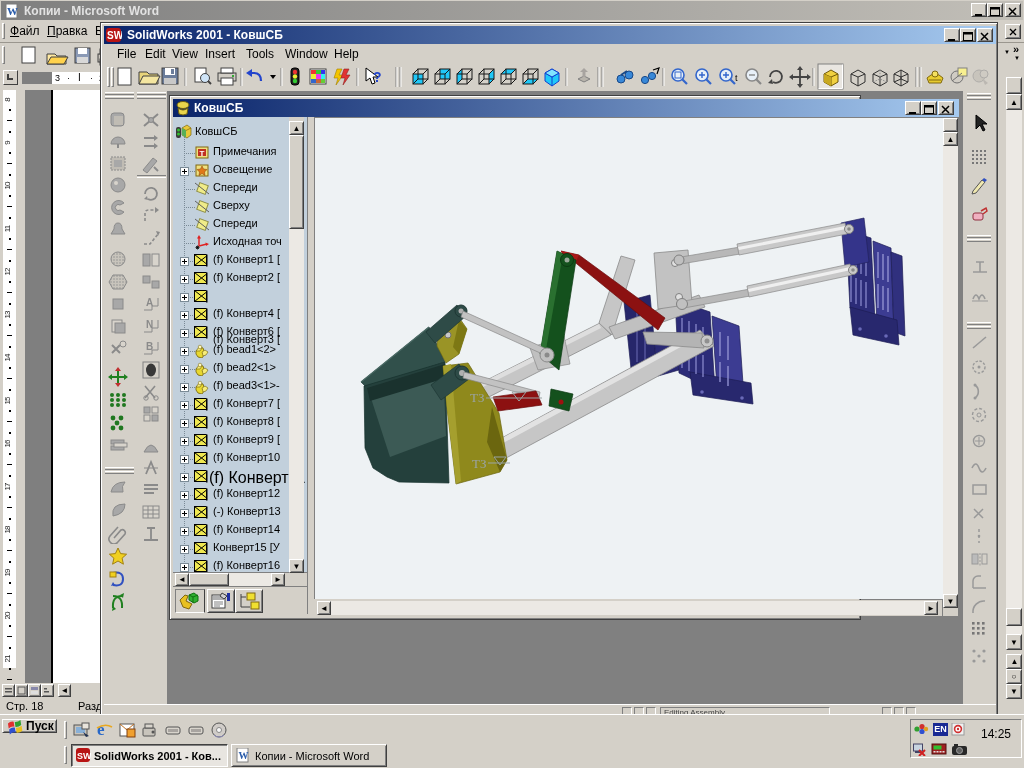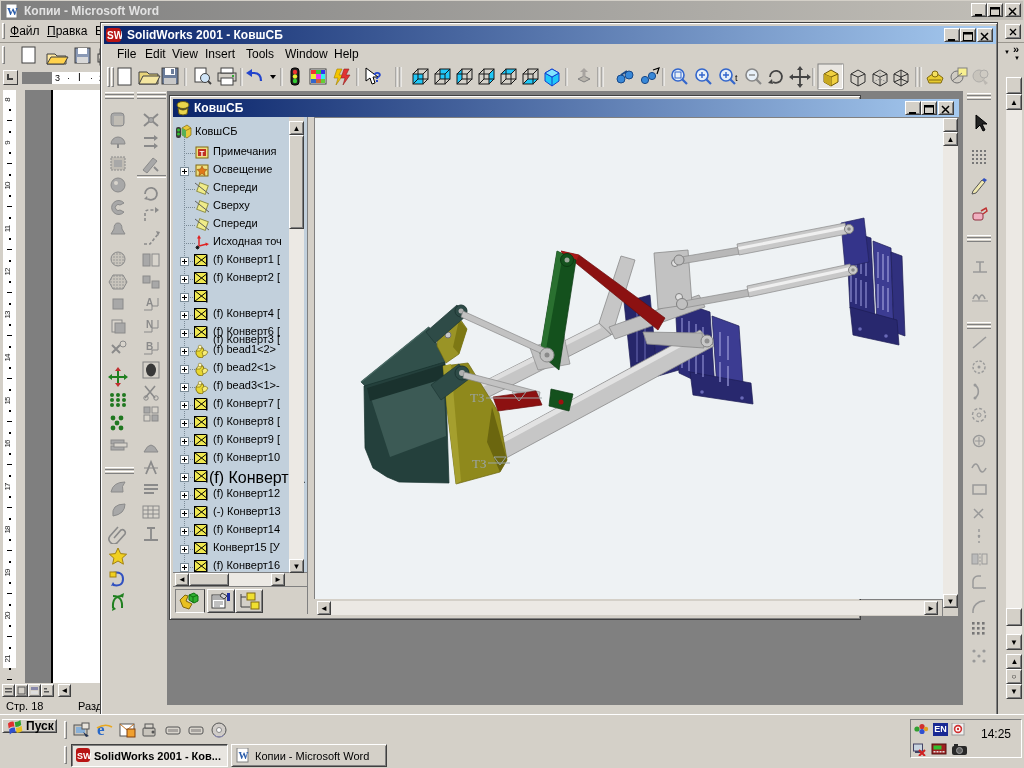--- a/index.html
+++ b/index.html
@@ -836,20 +836,29 @@
       <svg class="abs" style="left:5px;top:556px;" width="22" height="20">
         <g fill="#999">
           <circle cx="5" cy="5" r="1.6"></circle>
           <circle cx="15" cy="5" r="1.6"></circle>
           <circle cx="10" cy="10" r="1.6"></circle>
           <circle cx="5" cy="15" r="1.6"></circle>
           <circle cx="15" cy="15" r="1.6"></circle>
         </g>
       </svg>
     </div>
+  <div class="abs" style="left:3px;top:681px;width:892px;height:13px;background:#d4d0c8;border-top:1px solid #fff;">
+    <div class="abs sunken" style="left:518px;top:2px;width:10px;height:10px;"></div>
+    <div class="abs sunken" style="left:530px;top:2px;width:10px;height:10px;"></div>
+    <div class="abs sunken" style="left:542px;top:2px;width:10px;height:10px;"></div>
+    <div class="abs sunken" style="left:556px;top:2px;width:170px;height:10px;font-size:8px;color:#444;padding-left:3px;">Editing Assembly</div>
+    <div class="abs sunken" style="left:778px;top:2px;width:10px;height:10px;"></div>
+    <div class="abs sunken" style="left:790px;top:2px;width:10px;height:10px;"></div>
+    <div class="abs sunken" style="left:802px;top:2px;width:10px;height:10px;"></div>
+  </div>
 
   <div class="abs" style="left:68px;top:72px;width:692px;height:525px;background:#d4d0c8;border:1px solid #404040;box-shadow:inset 1px 1px 0 #fff, inset -1px -1px 0 #808080;">
     <div class="abs" style="left:3px;top:3px;width:786px;height:18px;background:linear-gradient(to right,#0a246a,#a6caf0);display:flex;align-items:center;">
       <svg width="16" height="16" style="margin-left:2px;">
           <ellipse cx="8" cy="5" rx="6" ry="3.5" fill="#e8d44c" stroke="#6b5d10"></ellipse>
           <path d="M3 8 q5 4 10 0 l-1 6 q-4 2 -8 0 z" fill="#e8d44c" stroke="#6b5d10"></path>
         </svg>
       <span style="color:#fff;font-weight:bold;font-size:12px;margin-left:3px;">КовшСБ</span>
     </div>
     <div class="abs btn" style="left:735px;top:5px;width:16px;height:14px;"><svg width="14" height="12">

